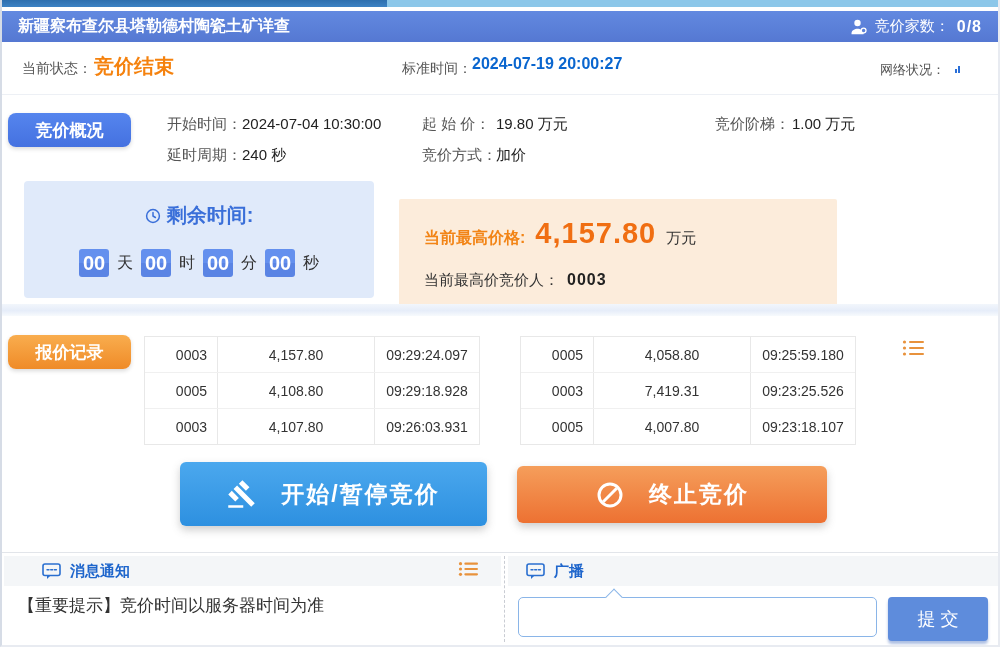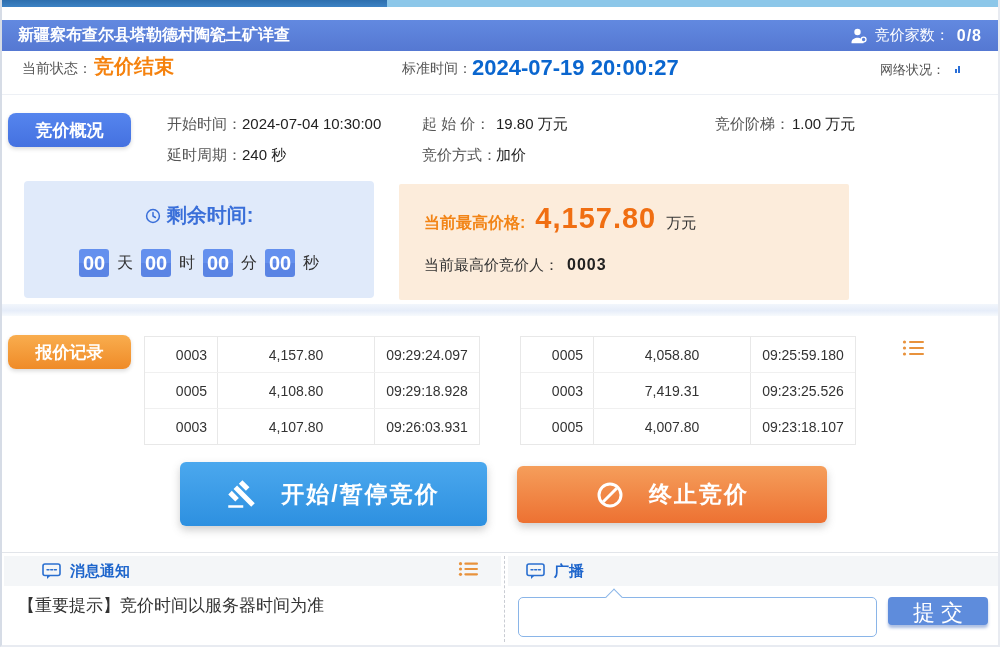--- a/index.html
+++ b/index.html
@@ -4,30 +4,30 @@
 <style>
   html,body{margin:0;padding:0;background:#fff;}
   .page{position:relative;width:1000px;height:647px;background:#ffffff;overflow:hidden;
         font-family:"Liberation Sans",sans-serif;box-sizing:border-box;
         border-left:2px solid #d6dce6;border-right:2px solid #e8ebf1;border-bottom:2px solid #e8ebf1;}
   
   .topstrip{position:absolute;top:0;left:0;right:0;height:7px;background:#8cc7e9;}
   .topstrip-progress{position:absolute;top:0;left:0;height:7px;width:385px;
         background:linear-gradient(180deg,#2e6fae,#3c82c4);}
   
-  .titlebar{position:absolute;top:20px;left:0;right:0;height:31px;
+  .titlebar{position:absolute;top:11px;left:0;right:0;height:31px;
         background:linear-gradient(180deg,#6289e0,#5578d2);
         display:flex;align-items:center;justify-content:space-between;padding:0 16px;box-sizing:border-box;}
   .titlebar .title{color:#fff;font-size:16px;font-weight:bold;}
   .bidders{display:flex;align-items:center;gap:7px;color:#fff;font-size:15px;}
   .bidders b{font-size:16px;letter-spacing:1px;}
   
   .s-label{position:absolute;font-size:14px;color:#555;}
   .s-state{position:absolute;left:92px;top:53px;font-size:20px;font-weight:bold;color:#f5820e;}
-  .s-time{position:absolute;left:470px;top:55px;font-size:22px;font-weight:bold;color:#0a66cf;}
+  .s-time{position:absolute;left:470px;top:55px;font-size:16px;font-weight:bold;color:#0a66cf;}
   .signal{position:absolute;left:953px;top:66px;display:flex;align-items:flex-end;gap:1px;}
   .signal i{display:block;width:2px;background:#2a6fd8;}
   .hline{position:absolute;left:0;right:0;top:94px;height:1px;background:#edf0f5;}
   
   .badge{position:absolute;left:6px;width:123px;height:34px;border-radius:8px;
         color:#fff;font-size:17px;font-weight:bold;display:flex;align-items:center;justify-content:center;
         box-shadow:0 2px 4px rgba(0,0,0,.15);}
   .badge.blue{top:113px;background:linear-gradient(180deg,#5585ee,#4471e0);}
   .badge.orange{top:335px;background:linear-gradient(180deg,#f9ad4e,#ef8b28);}
   
@@ -37,21 +37,21 @@
   .countdown{position:absolute;left:22px;top:181px;width:350px;height:117px;background:#e0eafa;border-radius:4px;
         display:flex;flex-direction:column;align-items:center;justify-content:center;gap:20px;}
   .cd-title{display:flex;align-items:center;gap:6px;color:#3a6fd9;font-size:20px;font-weight:bold;}
   .cd-digits{display:flex;align-items:center;gap:8px;}
   .cd-box{width:30px;height:28px;border-radius:3px;color:#fff;font-size:20px;font-weight:bold;
         display:flex;align-items:center;justify-content:center;
         background:linear-gradient(180deg,#6license490ee 0%,#6490ee 49%,#5a84e4 51%,#5a84e4 100%);
         background:linear-gradient(180deg,#6490ee 49%,#5a84e4 51%);}
   .cd-unit{color:#333;font-size:16px;}
   
-  .highest{position:absolute;left:397px;top:184px;width:438px;height:116px;background:#fcecdb;border-radius:2px;padding-left:12px;}
+  .highest{position:absolute;left:397px;top:199px;width:438px;height:116px;background:#fcecdb;border-radius:2px;}
   .hp-row1{position:absolute;left:25px;top:18px;display:flex;align-items:baseline;gap:10px;}
   .hp-label{color:#f28416;font-size:16px;font-weight:bold;}
   .hp-value{color:#f06e12;font-size:29px;font-weight:bold;letter-spacing:1px;}
   .hp-unit{color:#333;font-size:15px;}
   .hp-row2{position:absolute;left:25px;top:72px;display:flex;align-items:baseline;gap:8px;}
   .hb-label{color:#333;font-size:15px;}
   .hb-value{color:#222;font-size:16px;font-weight:bold;letter-spacing:1px;}
   
   .divider{position:absolute;left:0;right:0;top:304px;height:12px;
         background:linear-gradient(180deg,#f2f6fc,#e6edf9 55%,#f7fafd);}
@@ -78,22 +78,22 @@
   .headstrip.l{left:2px;width:497px;padding-left:38px;}
   .headstrip.r{left:506px;width:492px;padding-left:18px;}
   .headtitle{color:#1f66cc;font-size:15px;font-weight:bold;margin-left:9px;}
   .vdash{position:absolute;left:502px;top:556px;height:86px;border-left:1px dashed #c9ccd3;}
   .notice-msg{position:absolute;left:16px;top:594px;font-size:17px;color:#333;}
   .bc-inputwrap{position:absolute;left:516px;top:597px;width:359px;height:40px;}
   .bc-input{width:100%;height:100%;box-sizing:border-box;border:1px solid #8ab5e8;border-radius:5px;
         padding:0 10px;font-size:14px;color:#333;outline:none;background:#fff;}
   .bc-tail{position:absolute;left:90px;top:-6px;width:11px;height:11px;background:#fff;
         border-left:1px solid #8ab5e8;border-top:1px solid #8ab5e8;transform:rotate(45deg);}
-  .submitbtn{position:absolute;left:886px;top:597px;width:100px;height:28px;background:#5e8cdc;border:none;
-        border-radius:4px;color:#fff;font-size:22px;cursor:pointer;box-shadow:0 3px 3px rgba(70,110,190,.45);
+  .submitbtn{position:absolute;left:886px;top:597px;width:100px;height:44px;background:#5e8cdc;border:none;
+        border-radius:4px;color:#fff;font-size:18px;cursor:pointer;box-shadow:0 3px 3px rgba(70,110,190,.45);
         font-family:"Liberation Sans",sans-serif;}
   .ml-auto-l{margin-left:auto;margin-right:22px;cursor:pointer;}
 </style>
 </head>
 <body>
 
 <div class="page">
 
   <div class="topstrip">
     <div class="topstrip-progress"></div>

